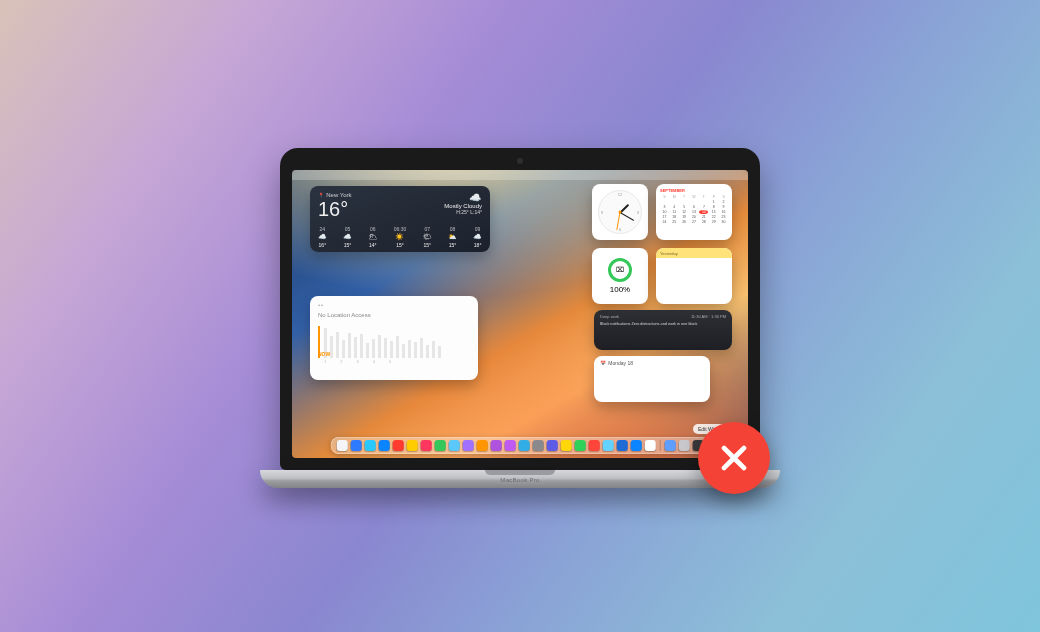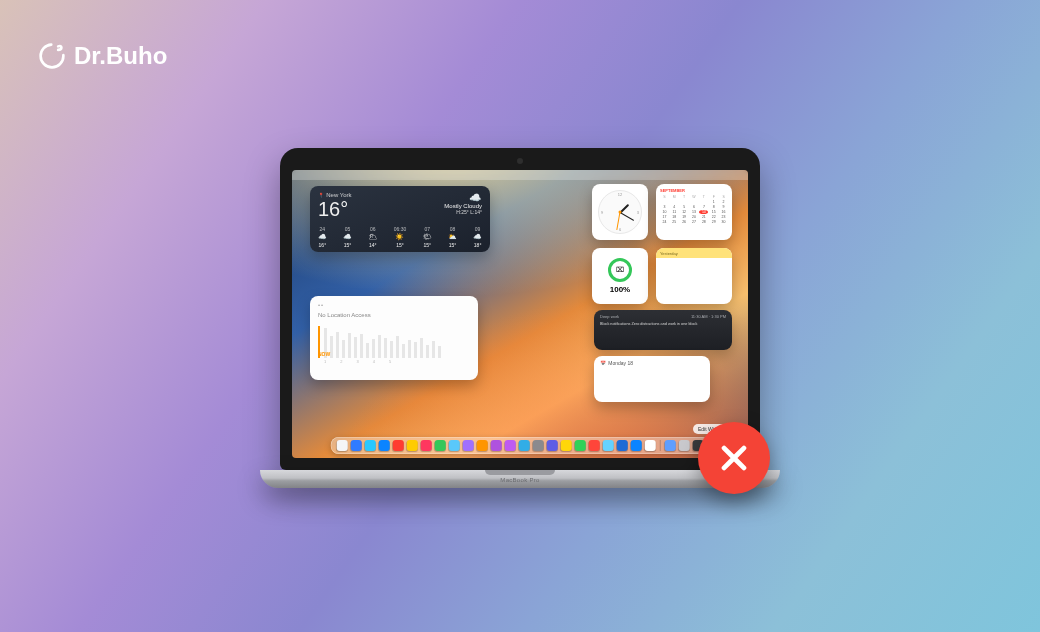--- a/index.html
+++ b/index.html
@@ -69,21 +69,21 @@
   
   .cal { right: 16px; top: 14px; width: 76px; height: 56px; background:#fff; padding:4px; }
   .cal-head { display:flex; justify-content:space-between; font-size:4px; color:#ff3b30; font-weight:700; text-transform:uppercase; }
   .cal-grid { display:grid; grid-template-columns:repeat(7,1fr); gap:1px; font-size:3.5px; color:#555; margin-top:2px; text-align:center; }
   .cal-grid .dow { color:#aaa; }
   .cal-grid .today { background:#ff3b30; color:#fff; border-radius:50%; }
   
   .battery-w { right: 100px; top: 78px; width: 56px; height: 56px; background:#fff; display:flex; flex-direction:column; align-items:center; justify-content:center; gap:3px; }
   .battery-ring { width:24px; height:24px; border-radius:50%; border:3px solid #34c759; display:flex; align-items:center; justify-content:center; font-size:6px; }
   .battery-ring span { font-size:7px; }
-  .battery-pct { font-size:8px; font-weight:700; }
+  .battery-pct { font-size:8px; font-weight:400; }
   
   .card-a { right: 16px; top: 78px; width: 76px; height: 56px; background:#fff; }
   .card-a-top { height:10px; background:#ffe27a; border-radius:8px 8px 0 0; display:flex; align-items:center; font-size:4px; color:#7a6a20; padding:0 4px; }
   .card-dark { right: 16px; top: 140px; width: 138px; height: 40px; background: linear-gradient(#2d2f34,#1d1f24); color:#d6d6d6; padding:4px 6px; }
   .card-dark .tiny1 { font-size:4px; color:#a9abb0; display:flex; justify-content:space-between; }
   .card-dark .tiny2 { font-size:3.8px; margin-top:3px; line-height:1.3; }
   .card-b { right: 38px; top: 186px; width: 116px; height: 46px; background:#fff; padding:4px 6px; }
   .card-b-title { font-size:5px; color:#555; display:flex; align-items:center; gap:2px; }
   .card-b-title::before{content:"📅"; font-size:5px;}
   
@@ -97,29 +97,20 @@
   
   .error-badge { position:absolute; right:-10px; bottom:-6px; width:72px; height:72px; border-radius:50%; background:#f44336;
     display:flex; align-items:center; justify-content:center; box-shadow:0 8px 20px rgba(0,0,0,.35); z-index:5; }
   .error-badge svg { display:block; }
 </style>
 </head>
 <body>
 
 <div class="canvas">
 
-  <div class="logo">
-    <span class="logo-mark">
-      <svg width="28" height="28" viewBox="0 0 32 32" fill="none">
-        <circle cx="16" cy="16" r="13" stroke="#fff" stroke-width="3" fill="none" stroke-linecap="round" stroke-dasharray="60 20"></circle>
-        <path d="M23 5 C28 3 28 9 23 9" stroke="#fff" stroke-width="3" fill="none" stroke-linecap="round"></path>
-      </svg>
-    </span>
-    <span>Dr.Buho</span>
-  </div>
 
   <div class="laptop">
     <div class="lid">
       <div class="camera"></div>
       <div class="screen">
 
         <div class="menubar"></div>
 
         <div class="widget weather">
           <div class="weather-top">

